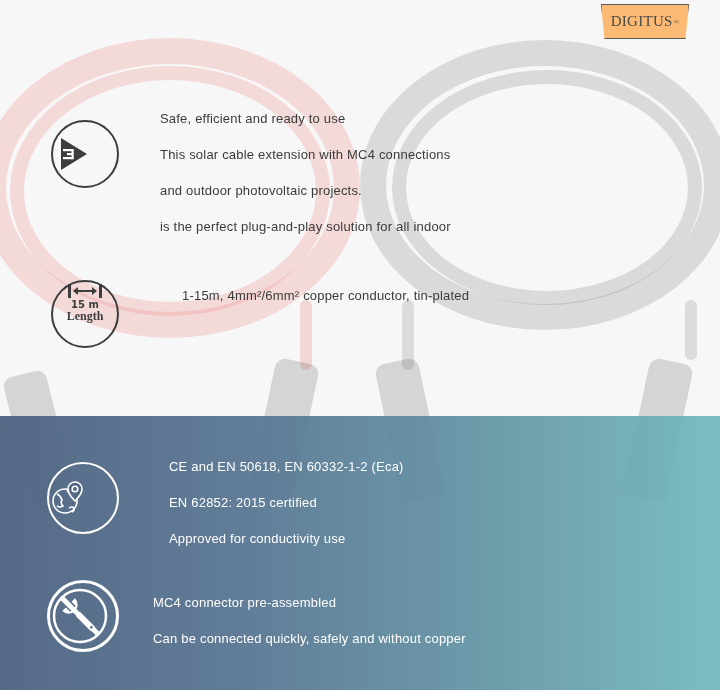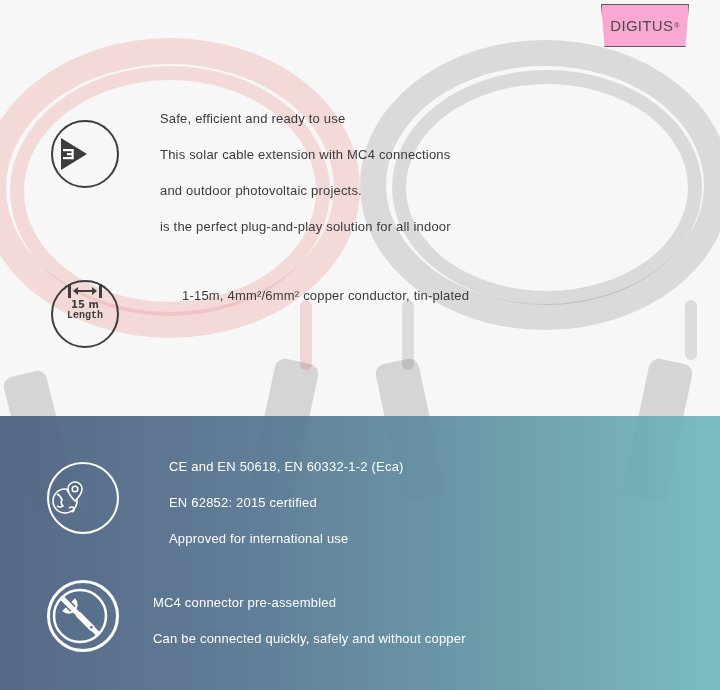--- a/index.html
+++ b/index.html
@@ -26,26 +26,26 @@
     }
     .lead {
       position: absolute;
       width: 12px;
       border-radius: 6px;
     }
 
     .logo {
       position: absolute;
       left: 601px; top: 4px;
-      width: 88px; height: 43px;
+      width: 88px; height: 35px;
       border: 1.5px solid #5a5a5a;
       clip-path: polygon(0 0, 100% 0, 96% 100%, 4% 100%);
-      background: #f9a8d4;
+      background: #fdba74;
       display: flex; align-items: center; justify-content: center;
-      font-family: Liberation Sans, sans-serif;
+      font-family: Liberation Serif, serif;
       font-size: 15px; color: #4a4a4a; letter-spacing: 0.3px;
     }
     .logo .reg { font-size: 7px; vertical-align: super; margin-left: 1px; }
 
     .feature { position: absolute; }
     .icon-circle {
       position: absolute;
       border-radius: 50%;
       display: flex; align-items: center; justify-content: flex-start;
     }
@@ -111,21 +111,21 @@
 <div class="feature">
   <div class="icon-circle" style="left:51px; top:280px; width:68px; height:68px; border:2px solid #3d3d3d; flex-direction:column;">
     <svg width="36" height="14" viewBox="0 0 36 14" style="margin-top:2px;">
       <rect x="1" y="0" width="3" height="14" fill="#3d3d3d"></rect>
       <rect x="32" y="0" width="3" height="14" fill="#3d3d3d"></rect>
       <line x1="7" y1="7" x2="29" y2="7" stroke="#3d3d3d" stroke-width="2"></line>
       <polygon points="6,7 11,3 11,11" fill="#3d3d3d"></polygon>
       <polygon points="30,7 25,3 25,11" fill="#3d3d3d"></polygon>
     </svg>
     <span style="font-family:'DejaVu Sans',sans-serif; font-weight:bold; font-size:10px; color:#3d3d3d; line-height:12px; margin-top:1px;">15 m</span>
-    <span style="font-family:Liberation Mono, monospace; font-weight:bold; font-size:10px; color:#3d3d3d; line-height:10px;">Length</span>
+    <span style="font-family:Liberation Serif, serif; font-weight:bold; font-size:12px; color:#3d3d3d; line-height:10px;">Length</span>
   </div>
   <div class="text-block dark" style="left:160px; top:278px; line-height:36px;margin-left:22px;">
     <span class="line">1-15m, 4mm²/6mm² copper conductor, tin-plated</span>
   </div>
 </div>
 
 <div class="panel"></div>
 
 <div class="feature">
   <div class="icon-circle" style="left:47px; top:462px; width:72px; height:72px; border:2px solid #ffffff;">
@@ -134,21 +134,21 @@
       <path d="M8 16 q4 2 5 6 q-2 3 1 6 q-3 2 -6 0"></path>
       <path d="M18 12 q2 4 6 4 q0 4 4 6"></path>
       <path d="M20 30 q3 -2 5 0 q1 3 -2 4"></path>
       <path d="M26 4 a7 7 0 0 1 7 7 c0 5 -7 12 -7 12 c0 0 -7 -7 -7 -12 a7 7 0 0 1 7 -7 z" fill="rgba(80,101,130,0.95)"></path>
       <circle cx="26" cy="11" r="2.8"></circle>
     </svg>
   </div>
   <div class="text-block light" style="left:169px; top:449px; line-height:36px;">
     <span class="line">CE and EN 50618, EN 60332-1-2 (Eca)</span>
     <span class="line">EN 62852: 2015 certified</span>
-    <span class="line">Approved for international use</span>
+    <span class="line">Approved for conductivity use</span>
   </div>
 </div>
 
 <div class="feature">
   <div class="icon-circle" style="left:47px; top:580px; width:72px; height:72px; border:3px solid #ffffff;">
     <svg width="60" height="60" viewBox="0 0 60 60">
       <circle cx="30" cy="30" r="26" fill="none" stroke="#ffffff" stroke-width="2.5"></circle>
       <line x1="12" y1="12" x2="48" y2="48" stroke="#ffffff" stroke-width="5"></line>
       <g transform="rotate(-45 30 30)">
         <rect x="27" y="26" width="6" height="24" rx="3" fill="#ffffff"></rect>

